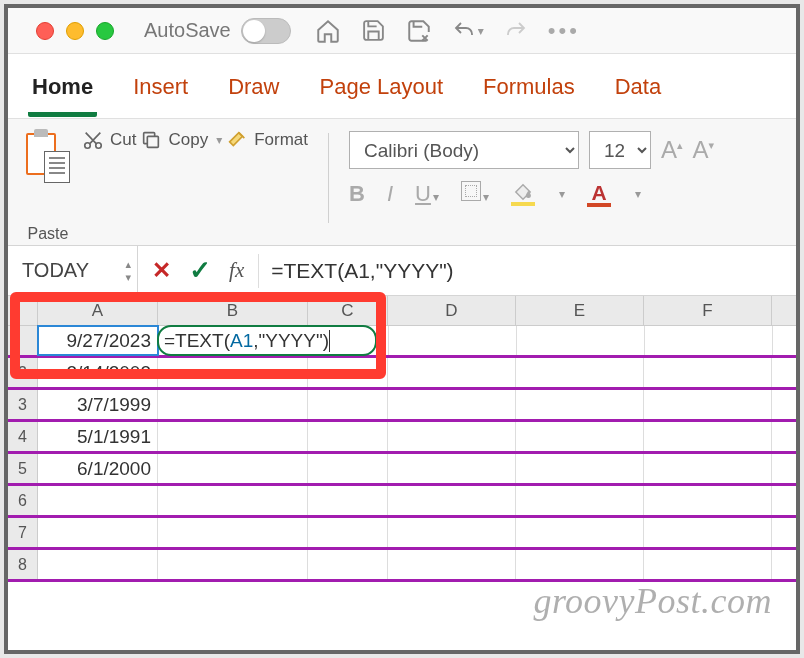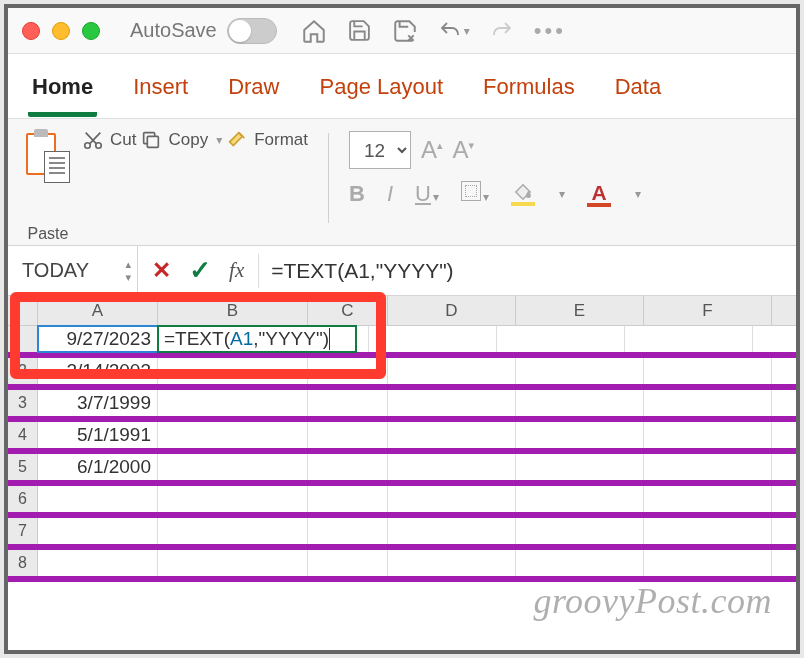--- a/index.html
+++ b/index.html
@@ -1,18 +1,18 @@
 <!DOCTYPE html>
 <html><head>
   <meta charset="utf-8">
   <style>
     * { box-sizing: border-box; margin: 0; padding: 0; }
     body { font-family: -apple-system, BlinkMacSystemFont, "Segoe UI", sans-serif; background: #e8e8e8; width: 804px; height: 658px; overflow: hidden; position: relative; }
     .outer-frame { border: 4px solid #666; background: #fff; width: 796px; height: 650px; margin: 4px; position: relative; overflow: hidden; }
-    .titlebar { height: 46px; display: flex; align-items: center; padding: 0 14px; background: #f9f9f9; border-bottom: 1px solid #e0e0e0; }
+    .titlebar { height: 46px; display: flex; align-items: center; padding: 0 28px; background: #f9f9f9; border-bottom: 1px solid #e0e0e0; }
     .traffic { display: flex; gap: 12px; margin-right: 30px; }
     .tlight { width: 18px; height: 18px; border-radius: 50%; }
     .red { background: #ff5f57; border: 1px solid #e33e32; }
     .yellow { background: #febc2e; border: 1px solid #e09e00; }
     .green { background: #28c840; border: 1px solid #17a62a; }
     .autosave { display: flex; align-items: center; gap: 10px; color: #777; font-size: 20px; }
     .switch { width: 50px; height: 26px; background: #ccc; border-radius: 13px; position: relative; border: 1px solid #bbb; }
     .switch::after { content: ""; position: absolute; width: 22px; height: 22px; background: #fff; border-radius: 50%; top: 1px; left: 1px; box-shadow: 0 1px 2px rgba(0,0,0,0.2); }
     .title-actions { display: flex; gap: 20px; margin-left: 24px; align-items: center; }
     .title-actions .ticon { color: #888; }
@@ -67,21 +67,21 @@
     .formula-input { flex: 1; padding: 0 12px; font-size: 21px; color: #333; }
     
     .grid-wrap { position: relative; }
     .col-headers { display: flex; height: 30px; background: #eaeaea; border-bottom: 1px solid #ccc; }
     .corner { width: 30px; border-right: 1px solid #ccc; background: #eaeaea; }
     .ch { border-right: 1px solid #ccc; display: flex; align-items: center; justify-content: center; font-size: 17px; color: #555; background: #eaeaea; }
     .ch-a { width: 120px; }
     .ch-b { width: 150px; }
     .ch-c { width: 80px; }
     .ch-rest { width: 128px; }
-    .row { display: flex; height: 32px; border-bottom: 6px solid #a21caf; }
+    .row { display: flex; height: 32px; border-bottom: 3px solid #a21caf; }
     .rh { width: 30px; border-right: 1px solid #ccc; display: flex; align-items: center; justify-content: center; font-size: 16px; color: #555; background: #eaeaea; }
     .cell { border-right: 1px solid #ddd; padding: 0 6px; display: flex; align-items: center; font-size: 19px; color: #333; background: #fff; }
     .cell-a { width: 120px; justify-content: flex-end; }
     .cell-b { width: 150px; }
     .cell-c { width: 80px; }
     .cell-rest { width: 128px; }
     .ref-blue { color: #0369a1; }
     .editing-cell { background: #fff; position: relative; }
     .sel-a1 { outline: 2px solid #2b87d6; outline-offset: -1px; }
     .sel-b1 { outline: 2px solid #107c41; outline-offset: -1px; }
@@ -185,20 +185,23 @@
                 <path d="M14 4l6 6"></path>
               </svg>
             <span>Format</span>
           </div>
         </div>
       </div>
     </div>
     <div class="divider"></div>
     <div class="font-group">
       <div class="font-row1">
+        <select class="font-select font-name">
+          <option>Calibri (Body)</option>
+        </select>
         <select class="font-select font-size">
           <option>12</option>
         </select>
         <span class="fs-updn">A<sup style="font-size:11px">▴</sup></span>
         <span class="fs-updn">A<sup style="font-size:11px">▾</sup></span>
       </div>
       <div class="font-row2">
         <span style="font-weight:700;">B</span>
         <span class="fmt-it">I</span>
         <span><span class="fmt-u">U</span><span class="chev">▾</span></span>
@@ -244,21 +247,21 @@
       <div class="ch ch-b">B</div>
       <div class="ch ch-c">C</div>
       <div class="ch ch-rest">D</div>
       <div class="ch ch-rest">E</div>
       <div class="ch ch-rest">F</div>
     </div>
 
     <div class="row">
       <div class="rh"></div>
       <div class="cell cell-a sel-a1">9/27/2023</div>
-      <div class="cell cell-b sel-b1 editing-cell" style="width:198px;">
+      <div class="cell cell-b sel-b1 editing-cell" style="width:218px;border-radius:13px;">
         <span>=TEXT(</span>
           <span class="ref-blue">A1</span>
           <span>,"YYYY")</span>
           <span class="cursor"></span>
       </div>
       <div class="cell cell-c" style="width:12px;"></div>
       <div class="cell cell-rest"></div>
       <div class="cell cell-rest"></div>
       <div class="cell cell-rest"></div>
     </div>

